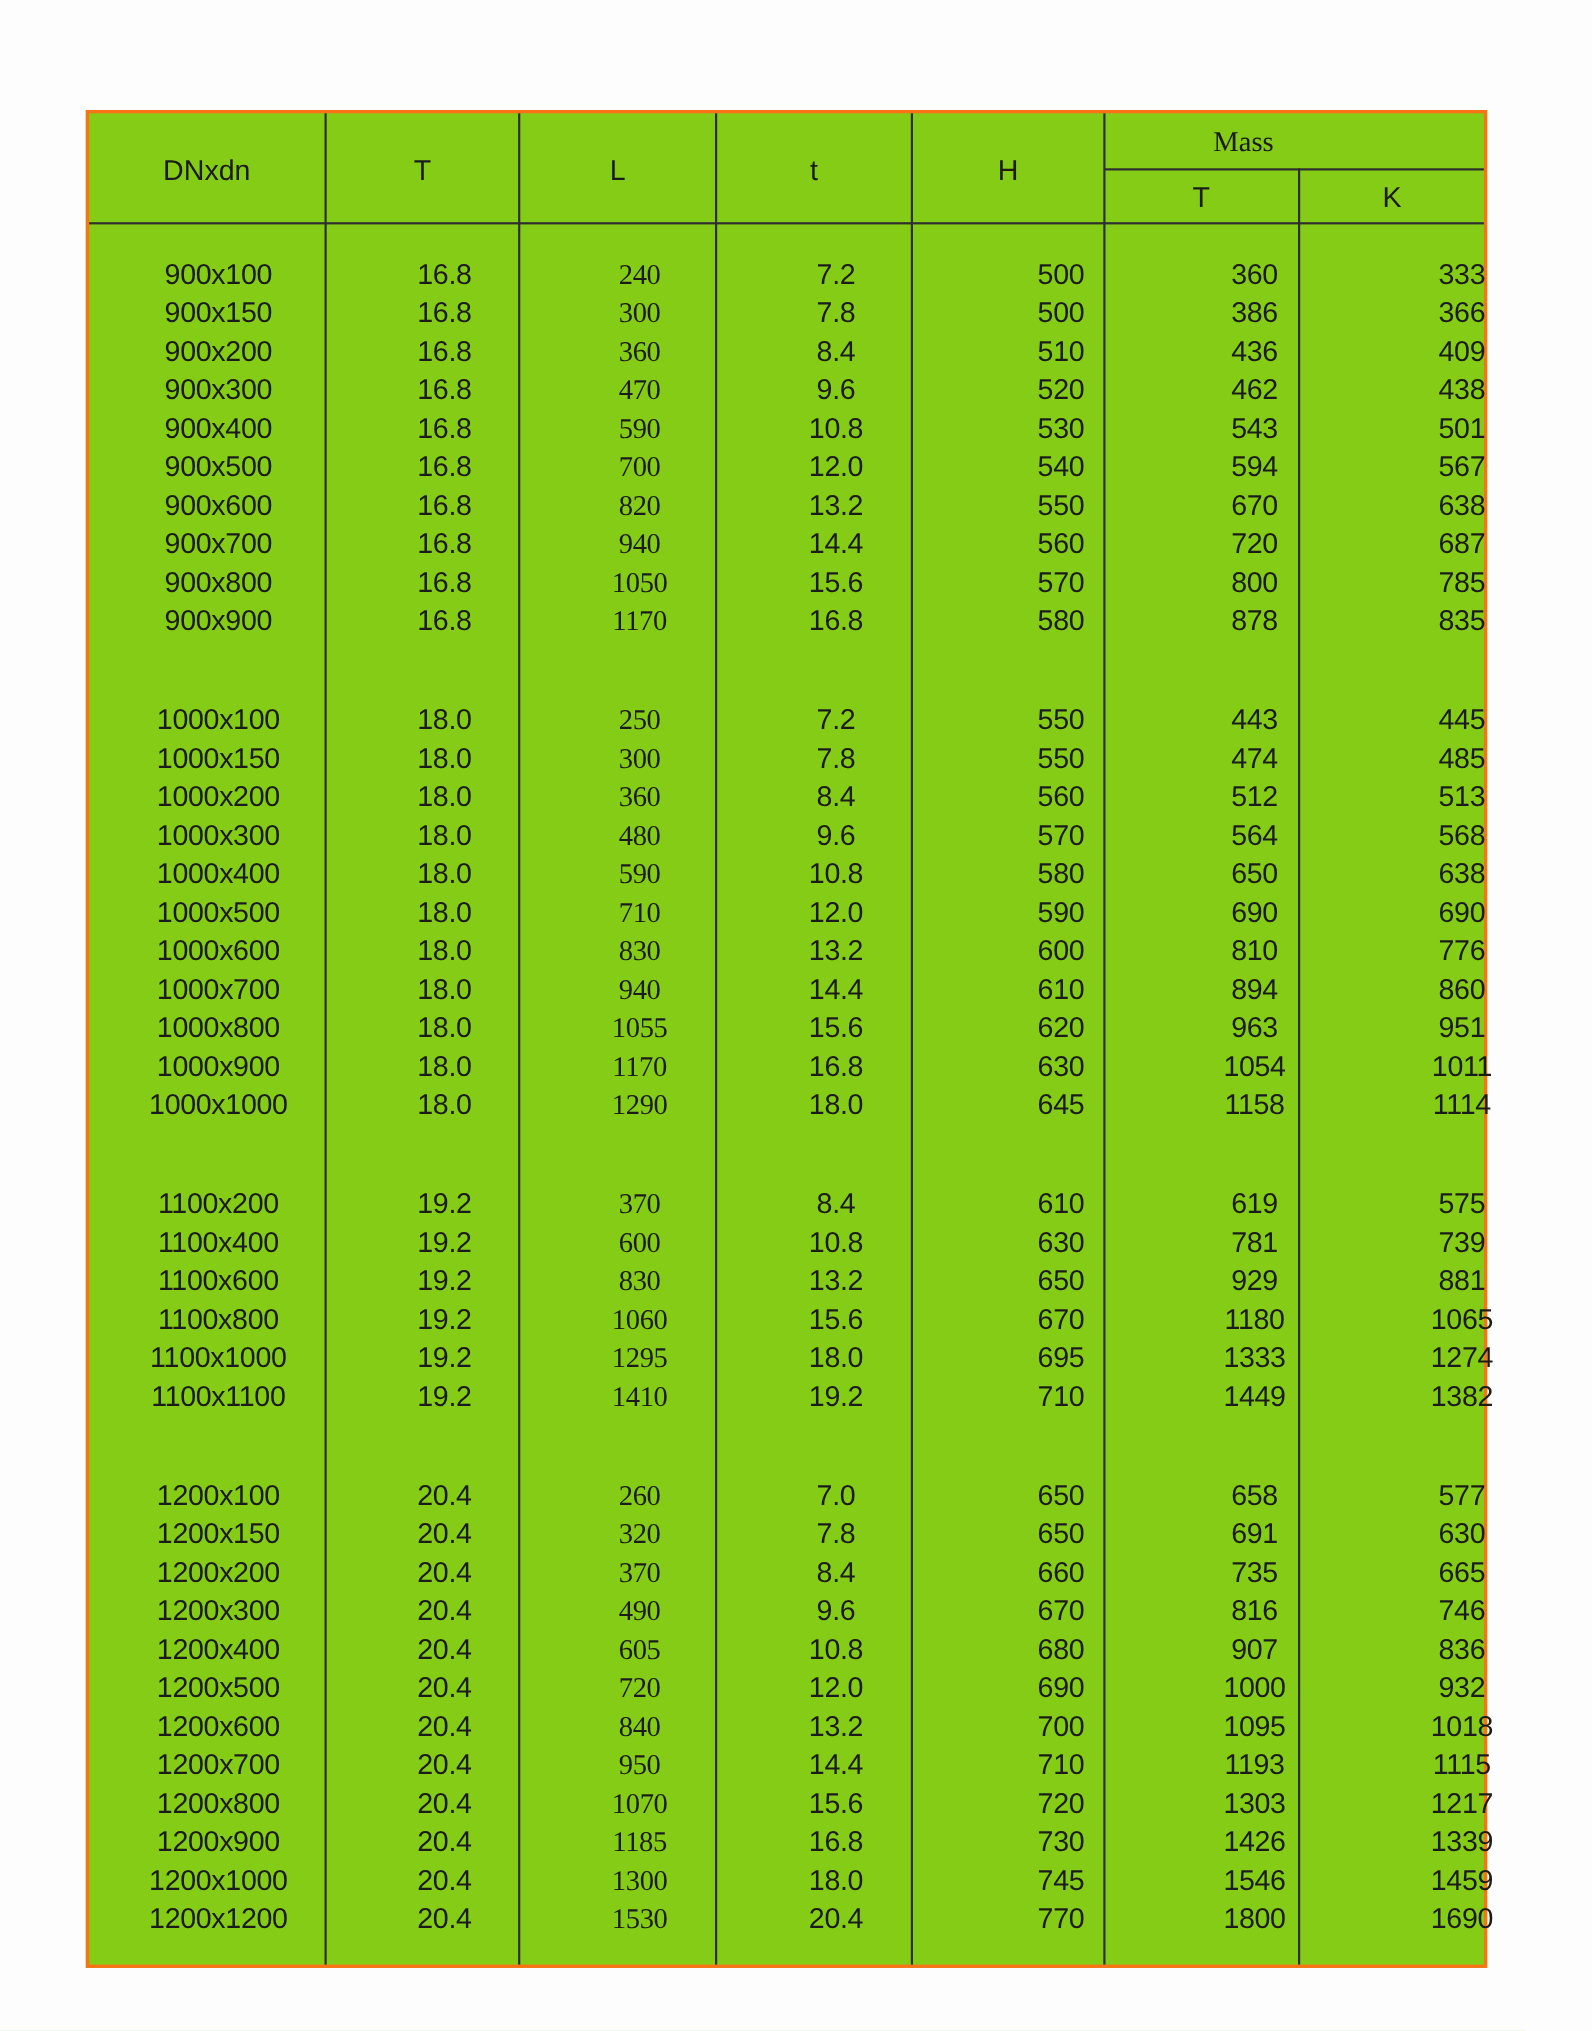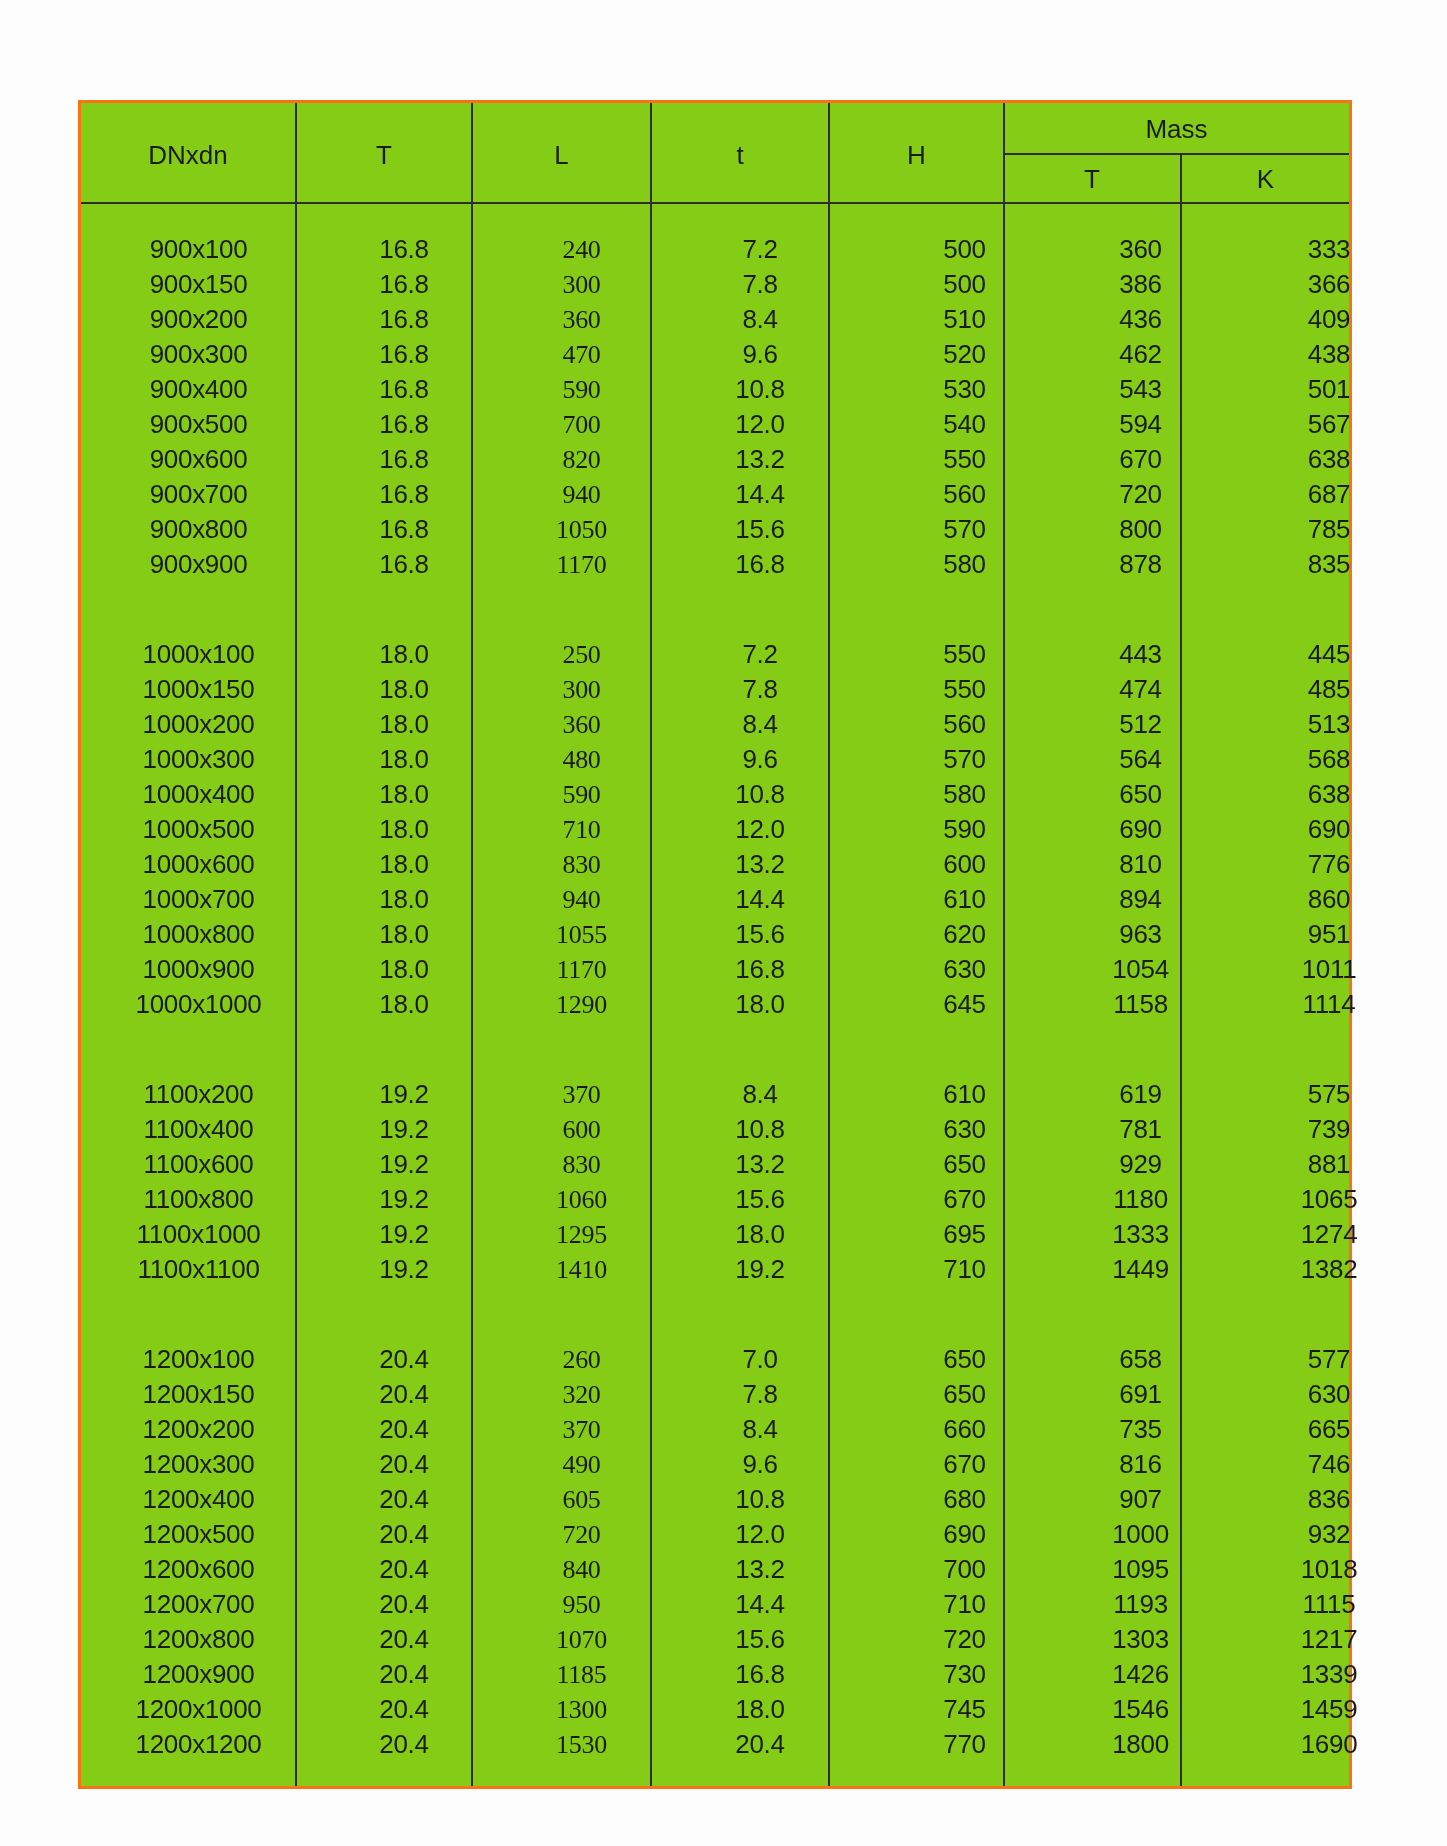--- a/index.html
+++ b/index.html
@@ -65,21 +65,21 @@
     position: absolute;
     text-align: center;
     font-size: 26px;
     color: #1b1b1b;
   }
   .hc1 { left: 0;     width: 214px; top: 0; height: 99px; line-height: 105px; }
   .hc2 { left: 216px; width: 174px; top: 0; height: 99px; line-height: 105px; }
   .hc3 { left: 392px; width: 177px; top: 0; height: 99px; line-height: 105px; }
   .hc4 { left: 571px; width: 176px; top: 0; height: 99px; line-height: 105px; }
   .hc5 { left: 749px; width: 173px; top: 0; height: 99px; line-height: 105px; }
-  .hmass  { left: 923px;  width: 345px; top: 0;    height: 58px; line-height: 52px; }
+  .hmass  { left: 877px;  width: 345px; top: 0;    height: 58px; line-height: 52px; font-family: Liberation Serif, serif; }
   .hmasst { left: 923px;  width: 176px; top: 50px; height: 49px; line-height: 52px; }
   .hmassk { left: 1101px; width: 167px; top: 50px; height: 49px; line-height: 52px; }
   .tbody {
     position: absolute;
     top: 101px;
     left: 0; right: 0; bottom: 0;
     padding-top: 28px;
     box-sizing: border-box;
   }
   .row {

